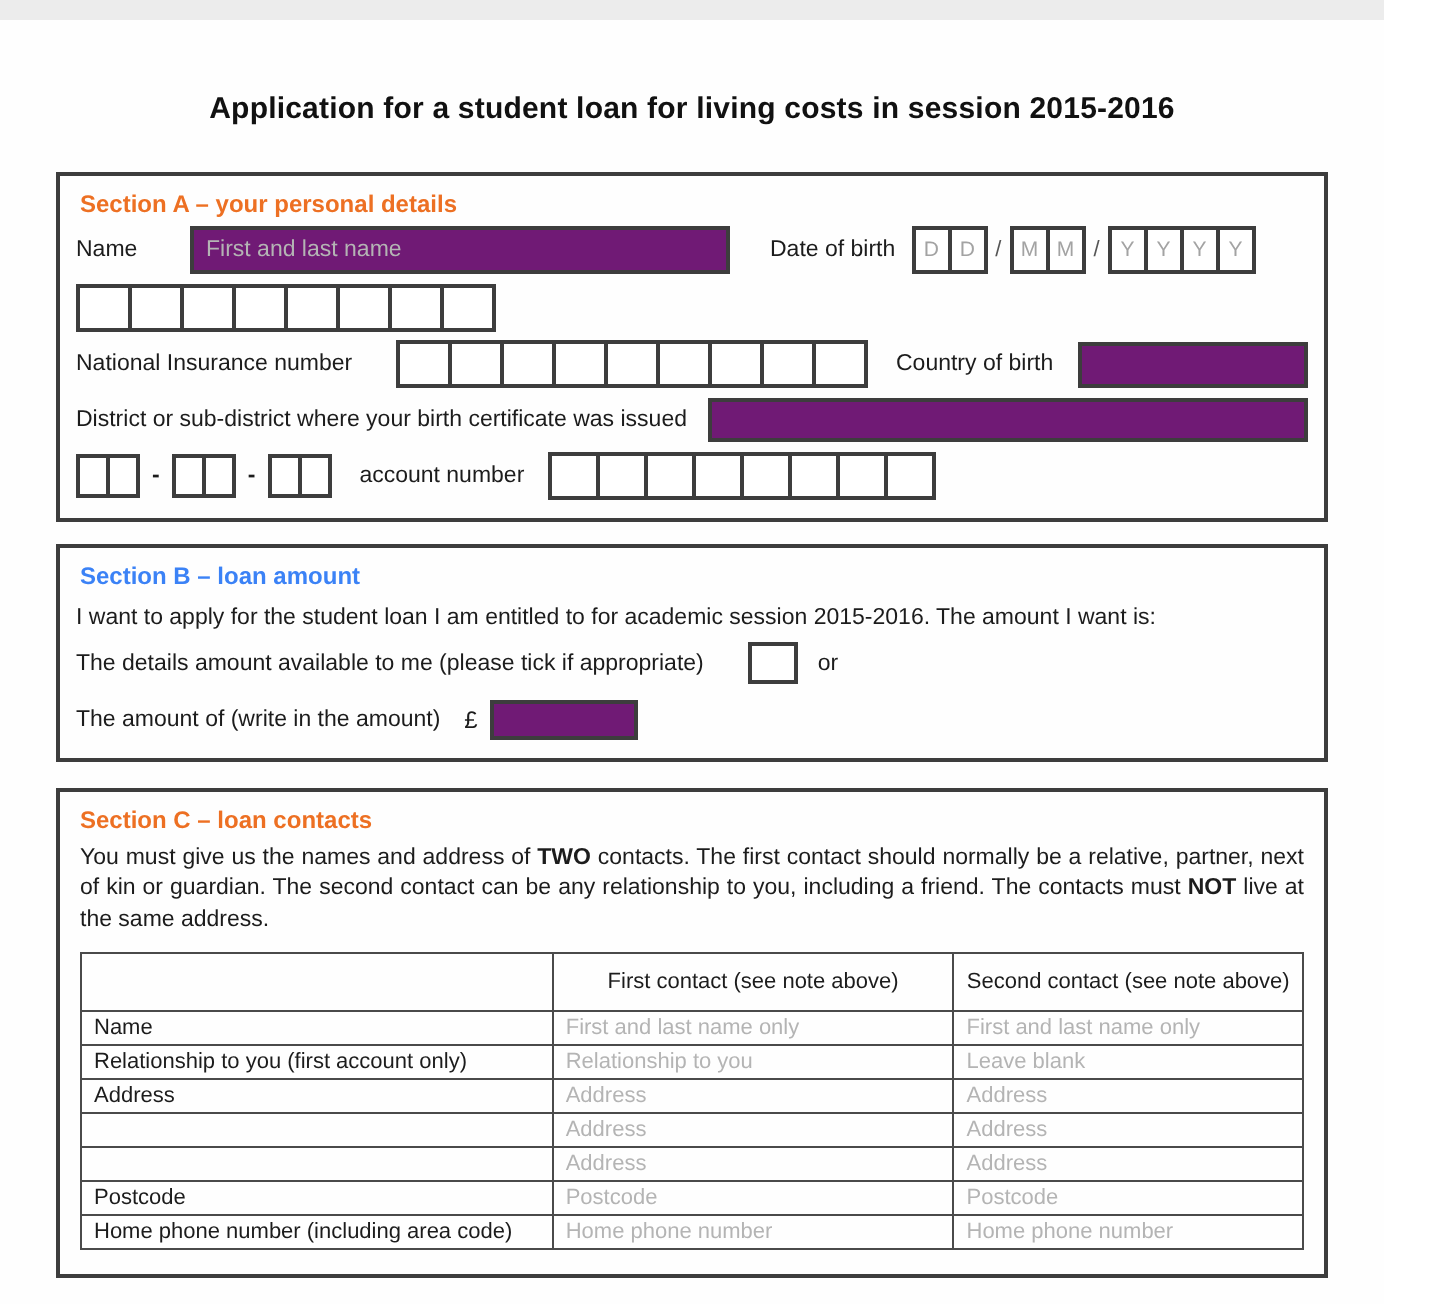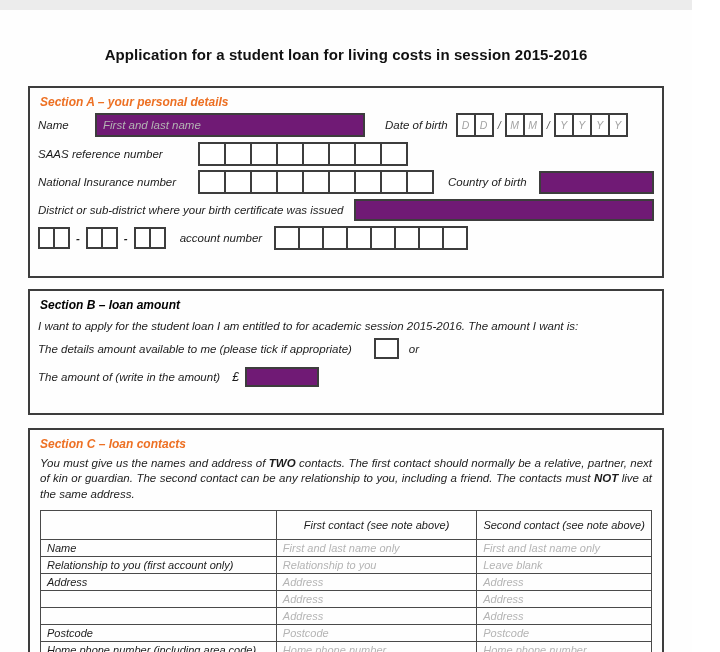--- a/index.html
+++ b/index.html
@@ -2,21 +2,21 @@
 <html><head>
 <meta charset="utf-8">
 <style>
   * { margin:0; padding:0; box-sizing:border-box; }
   html,body { width:720px; background:#ffffff; font-family:"Liberation Sans", sans-serif; color:#1c1c1c; }
   .page { position:relative; width:692px; height:652px; background:#fefefe; overflow:hidden; }
   .scan-strip { position:absolute; top:0; left:0; right:0; height:10px; background:#ececec; }
 
   .doc-title { text-align:center; padding-top:46px; font-size:15px; font-weight:bold; letter-spacing:0.1px; color:#111; }
 
-  .section { margin:0 28px; border:2px solid #3d3d3d; padding:5px 8px 26px 8px; background:transparent;font-style:italic; }
+  .section { margin:0 28px; border:2px solid #3d3d3d; padding:5px 8px 9px 8px; background:transparent; }
   .sec-a { margin-top:23px; }
   .sec-b { margin-top:11px; }
   .sec-c { margin-top:13px; }
   .sec-title { font-size:12px; font-weight:bold; margin:2px 0 1px 2px; }
 
   .row { display:flex; align-items:center; font-size:11.5px; }
   .mt4 { margin-top:4px; } .mt5 { margin-top:5px; } .mt6 { margin-top:6px; } .mt8 { margin-top:8px; }
 
   .lbl { color:#1c1c1c; white-space:nowrap; }
   .w57 { width:57px; } .w160 { width:160px; flex:none; } .w178 { width:178px; flex:none; }
@@ -87,21 +87,20 @@
         <div class="cells cells-dob">
             <span>Y</span>
             <span>Y</span>
             <span>Y</span>
             <span>Y</span>
           </div>
       </div>
     </div>
 
     <div class="row mt5">
-      <span class="lbl w160">SAAS reference number</span>
       <div class="cells cells-lg">
           <span></span>
           <span></span>
           <span></span>
           <span></span>
           <span></span>
           <span></span>
           <span></span>
           <span></span>
         </div>
@@ -152,21 +151,21 @@
           <span></span>
           <span></span>
           <span></span>
           <span></span>
           <span></span>
         </div>
     </div>
   </div>
 
   <div class="section sec-b">
-    <div class="sec-title" style="color:#000000;">Section B – loan amount</div>
+    <div class="sec-title" style="color:#3b82f6;">Section B – loan amount</div>
 
     <div class="row mt8">
       <span class="lbl">I want to apply for the student loan I am entitled to for academic session 2015-2016.  The amount I want is:</span>
     </div>
 
     <div class="row mt6">
       <span class="lbl">The details amount available to me (please tick if appropriate)</span>
       <div class="tickbox"></div>
       <span class="lbl or-lbl">or</span>
     </div>

